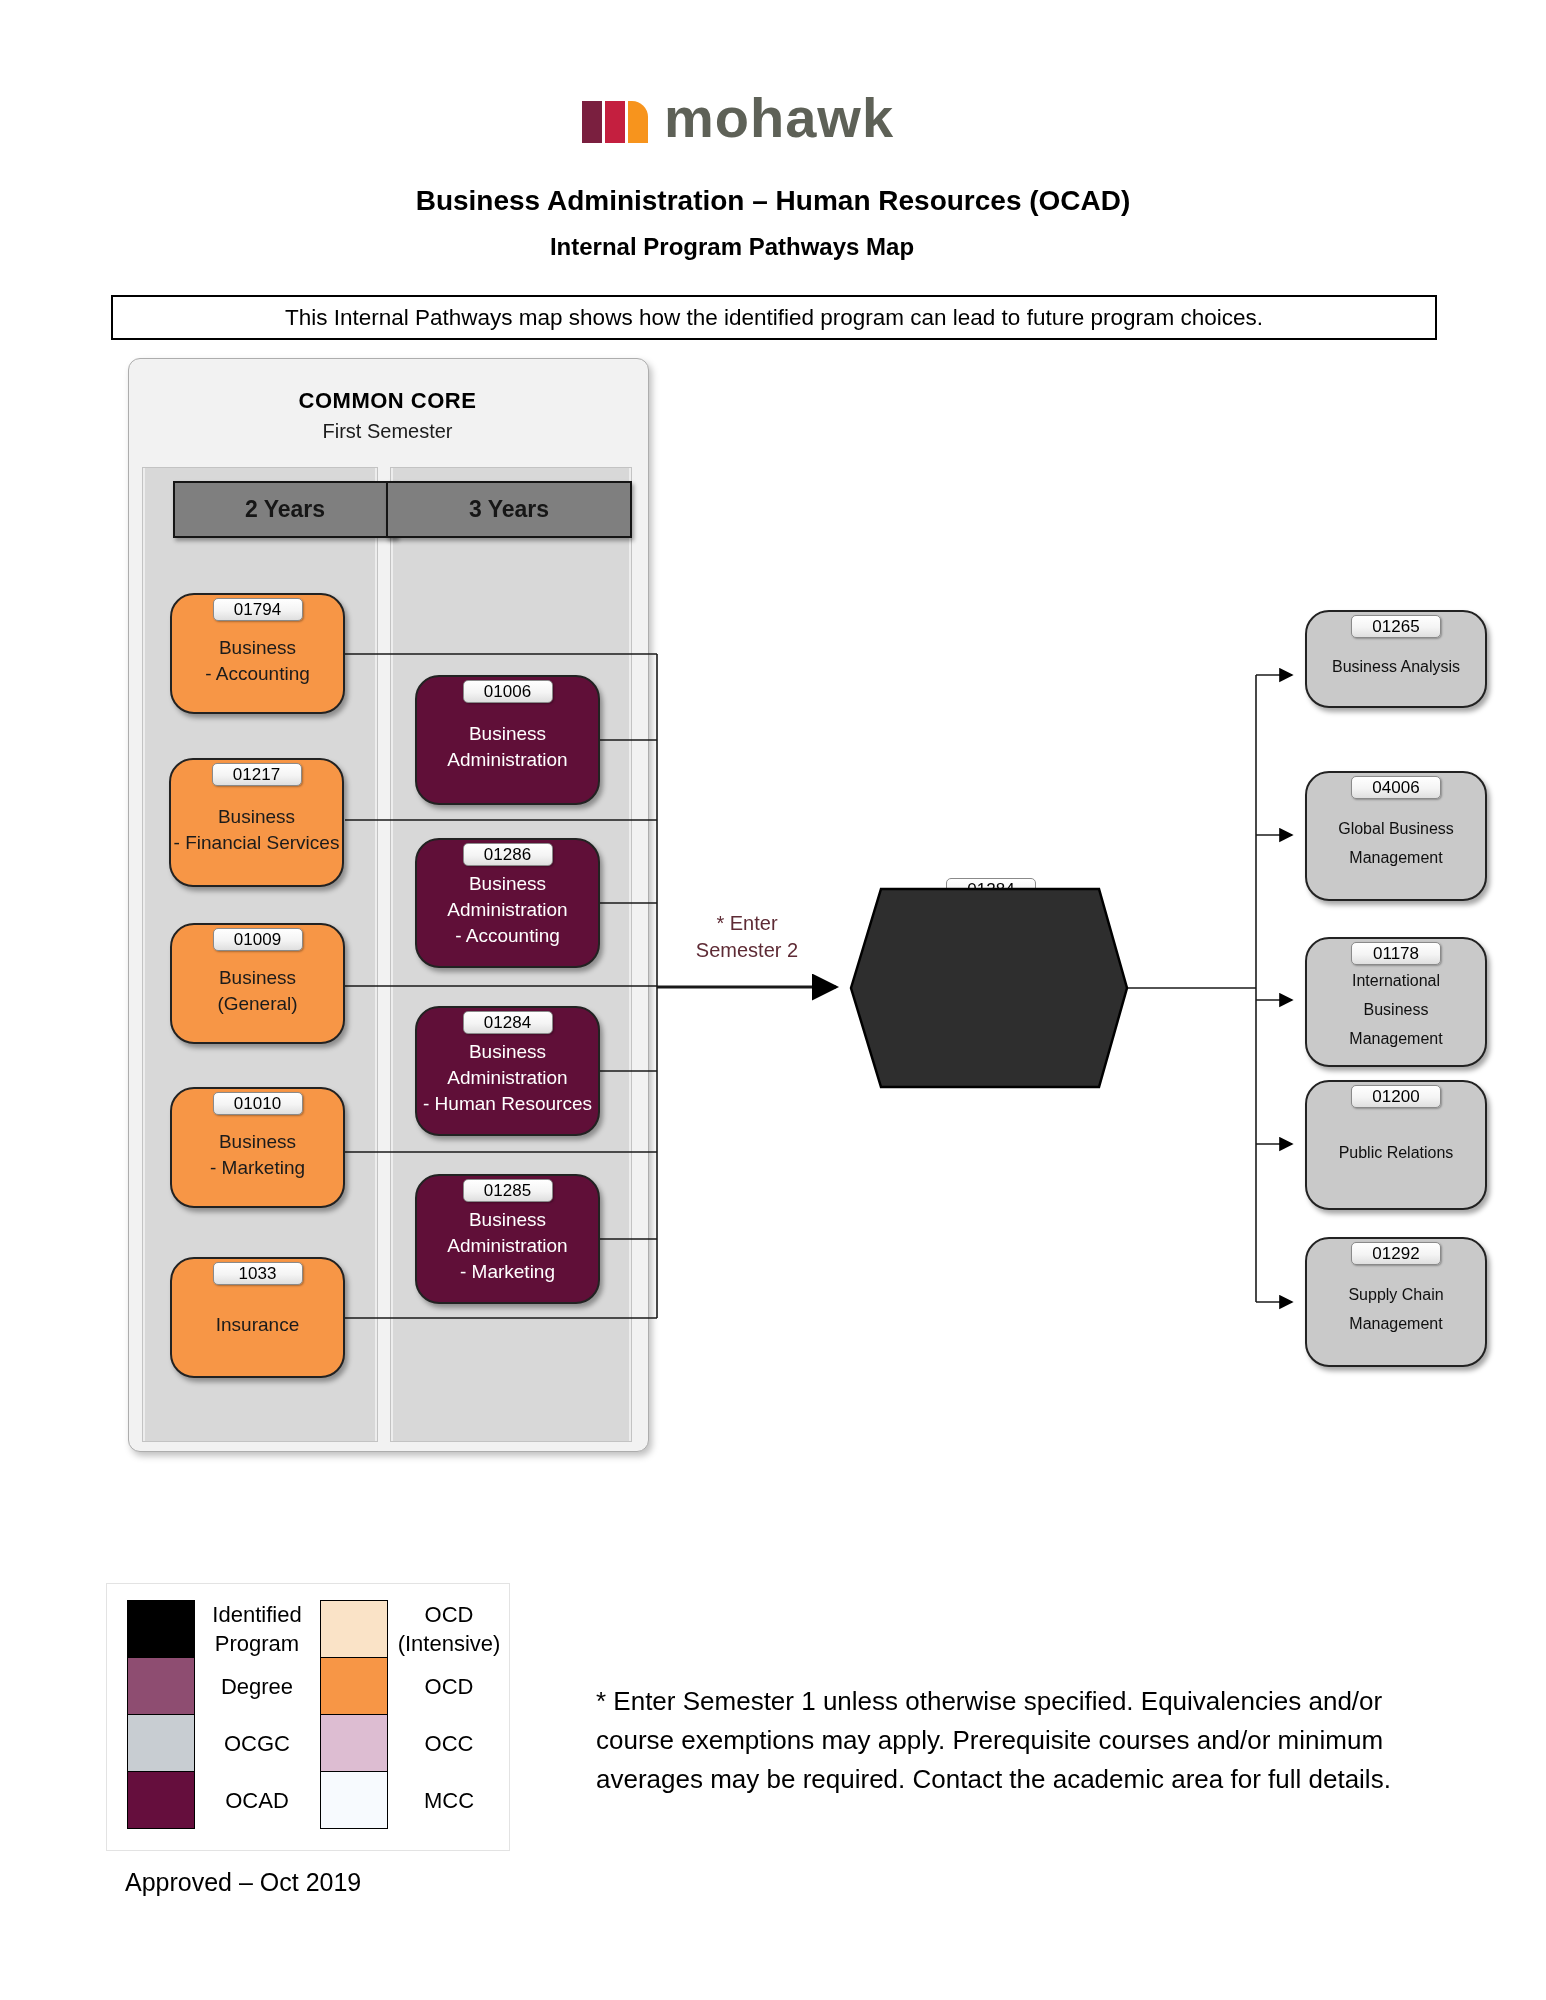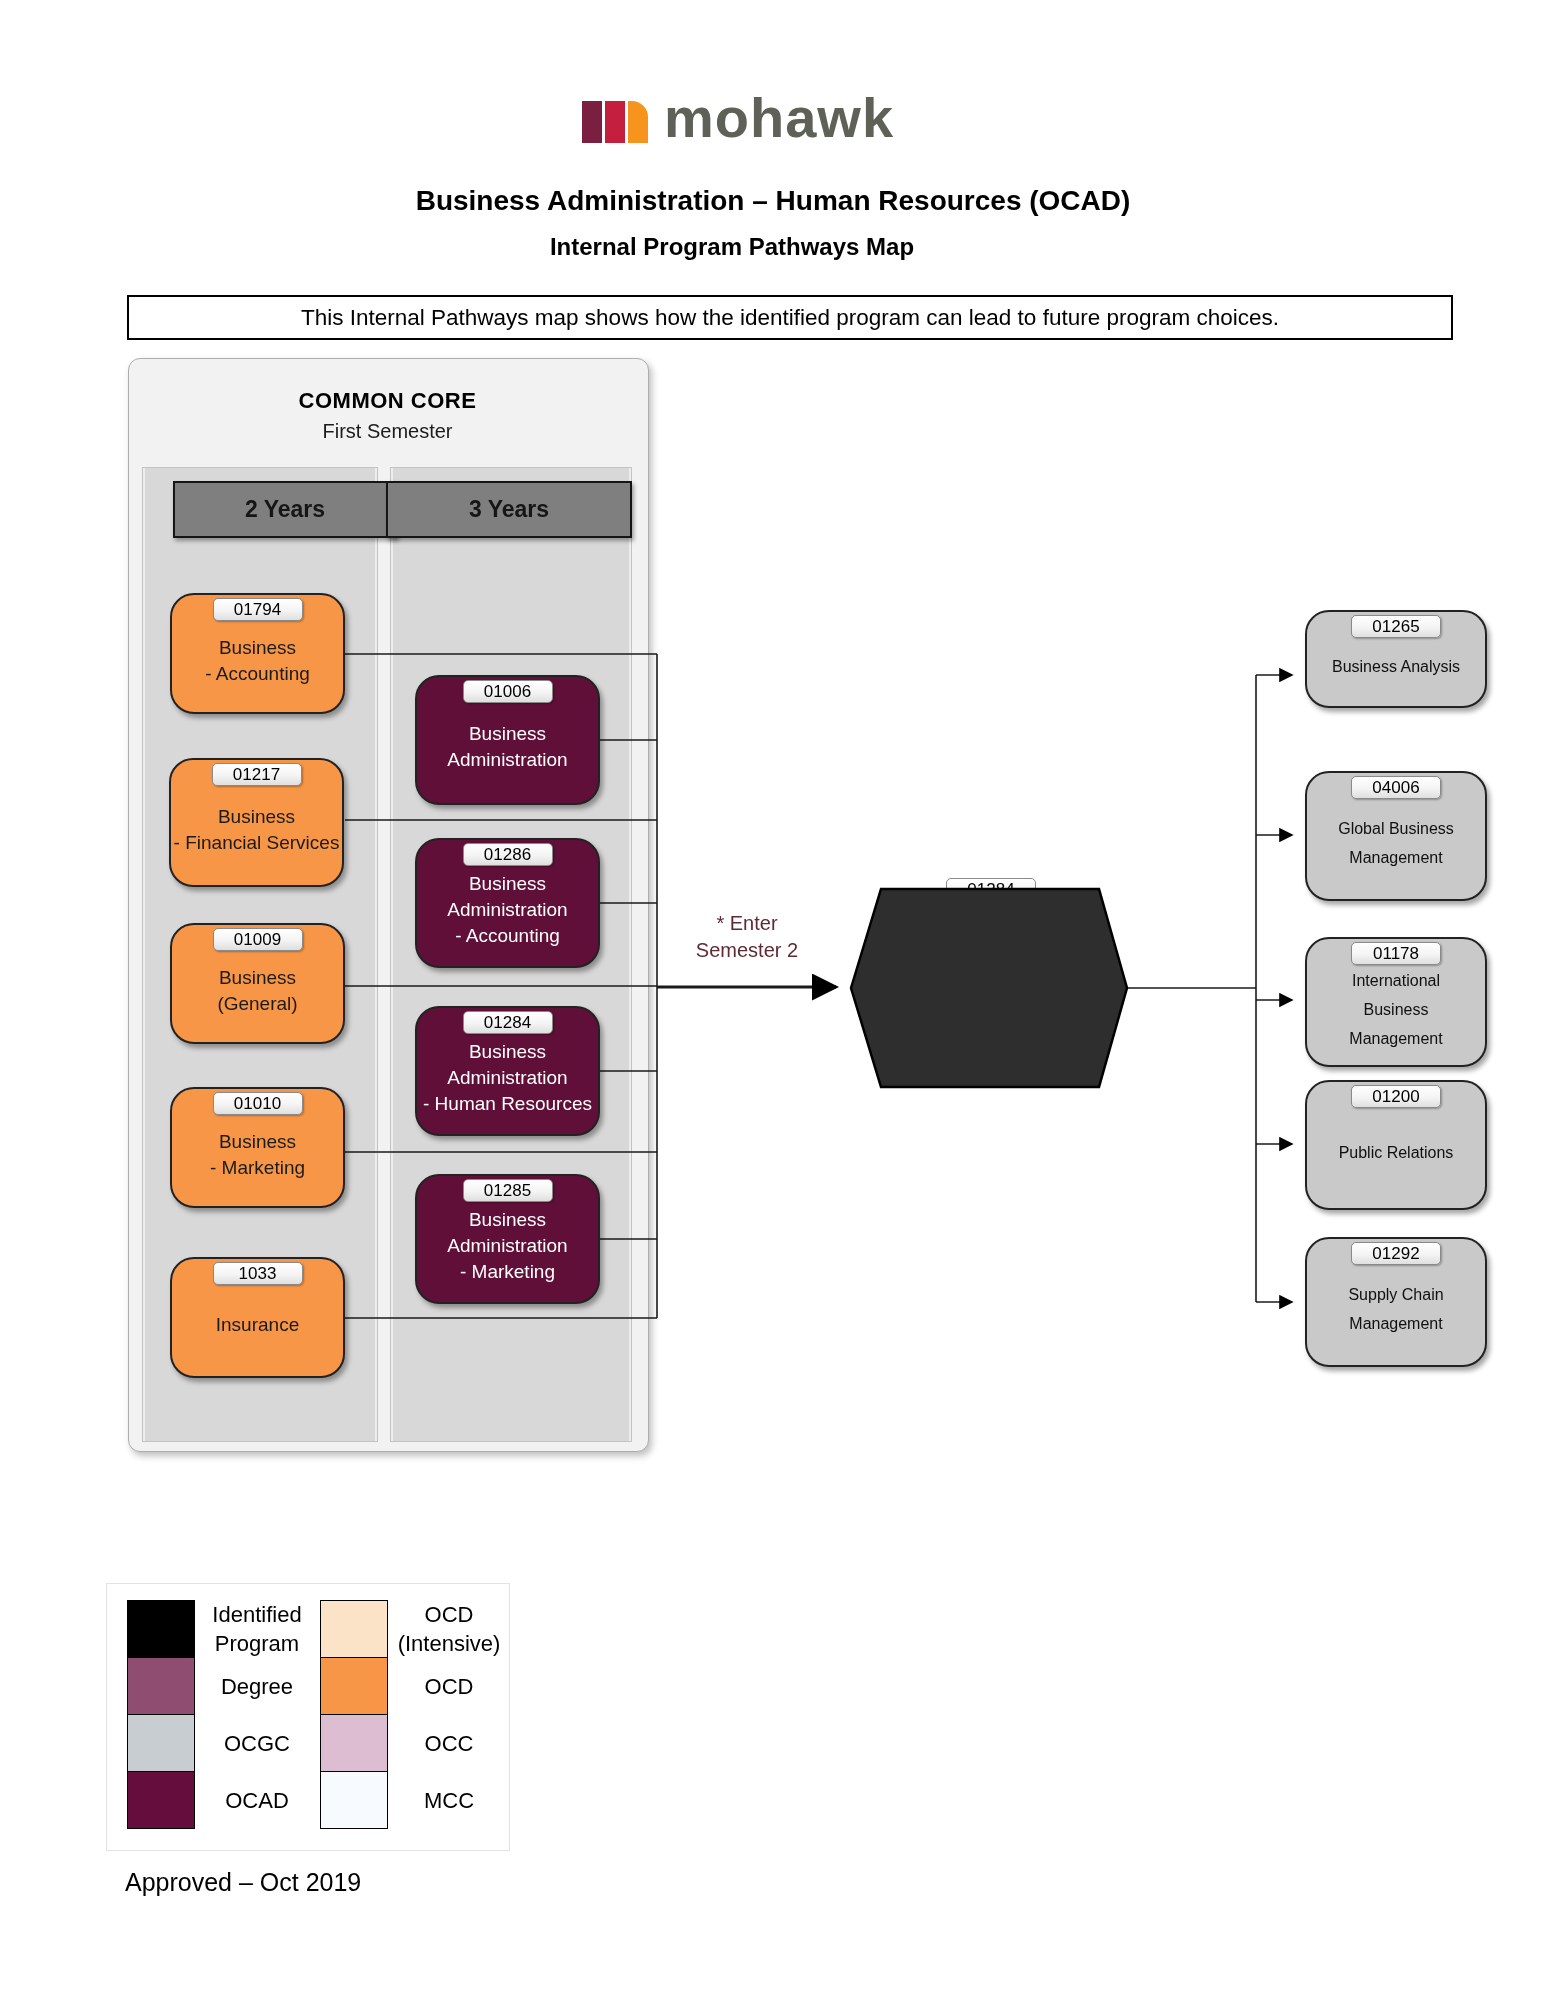--- a/index.html
+++ b/index.html
@@ -17,21 +17,21 @@
     color:#5E6157;letter-spacing:1px;line-height:60px;
   }
   
   .title1{position:absolute;left:0;top:185px;width:1546px;text-align:center;
     font-size:28px;font-weight:700;}
   .title2{position:absolute;left:0;top:233px;width:1464px;text-align:center;
     font-size:24px;font-weight:700;}
   .banner{
     position:absolute;left:111px;top:295px;width:1322px;height:41px;
     border:2.5px solid #000;display:flex;align-items:center;justify-content:center;
-    font-size:22.5px;background:#fff;margin-left:16px;
+    font-size:22.5px;background:#fff;
   }
   
   .panel{
     position:absolute;left:128px;top:358px;width:519px;height:1092px;
     background:#F2F2F2;border:1px solid #ADADAD;border-radius:12px;
     box-shadow:3px 4px 7px rgba(0,0,0,.25);
   }
   .cc-title{position:absolute;left:128px;top:388px;width:519px;text-align:center;
     font-size:22px;font-weight:700;letter-spacing:.5px;}
   .cc-sub{position:absolute;left:128px;top:420px;width:519px;text-align:center;
@@ -248,15 +248,16 @@
   <div class="swatch" style="left: 320px; top: 1600px; background-color: rgb(250, 227, 199);"></div>
   <div class="swatch" style="left: 320px; top: 1657px; background-color: rgb(247, 150, 70);"></div>
   <div class="swatch" style="left: 320px; top: 1714px; background-color: rgb(221, 189, 210);"></div>
   <div class="swatch" style="left: 320px; top: 1771px; background-color: rgb(247, 250, 254);"></div>
   <div class="legend-label" style="left:390px;top:1600px">OCD
 (Intensive)</div>
   <div class="legend-label" style="left:390px;top:1657px">OCD</div>
   <div class="legend-label" style="left:390px;top:1714px">OCC</div>
   <div class="legend-label" style="left:390px;top:1771px">MCC</div>
 
+  <div class="footnote">* Enter Semester 1 unless otherwise specified. Equivalencies and/or course exemptions may apply. Prerequisite courses and/or minimum averages may be required. Contact the academic area for full details.</div>
   <div class="approved">Approved – Oct 2019</div>
 
 </div>
 
 </body></html>

